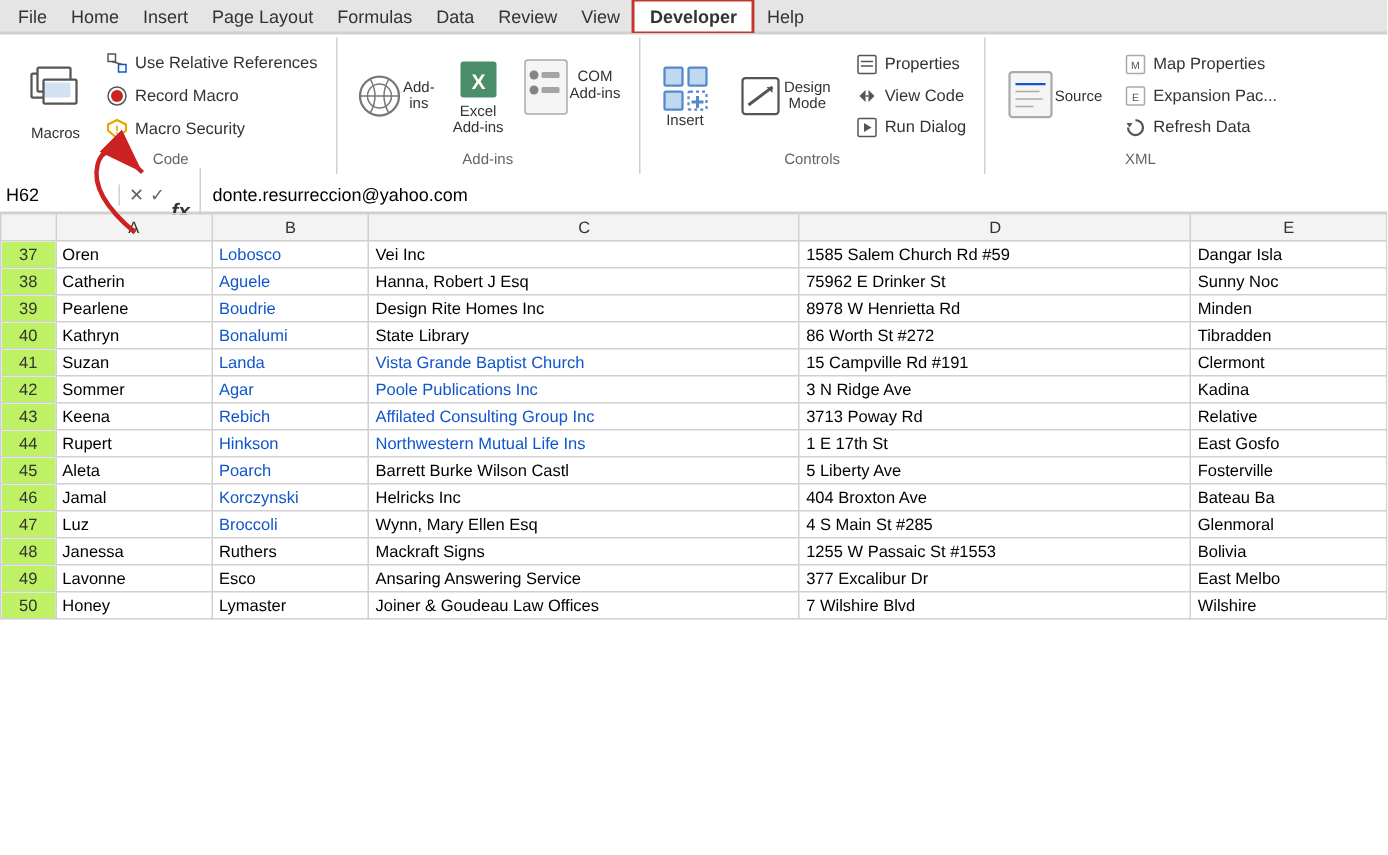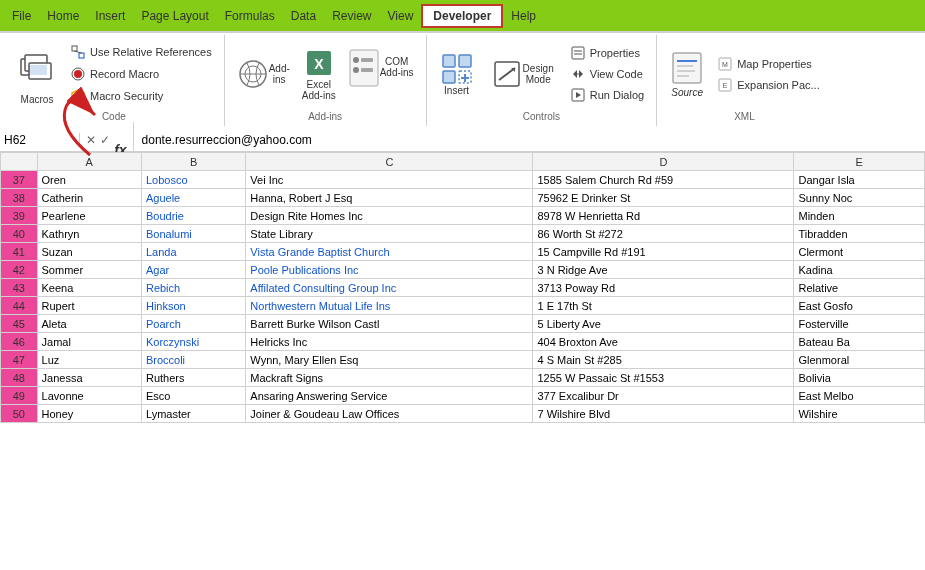--- a/index.html
+++ b/index.html
@@ -1,22 +1,22 @@
 <!DOCTYPE html>
 <html><head>
   <meta charset="utf-8">
   <style>
     * { margin: 0; padding: 0; box-sizing: border-box; }
     body { font-family: 'Segoe UI', Arial, sans-serif; font-size: 12px; background: #fff; width: 925px; height: 570px; overflow: hidden; }
 
     
     .menu-bar {
       display: flex; align-items: center;
-      background: #84cc16; border-bottom: 1px solid #d0d0d0;
-      padding: 2px 4px; height: 32px;
+      background: #e5e5e5; border-bottom: 1px solid #d0d0d0;
+      padding: 2px 4px; height: 22px;
     }
     .menu-item {
       padding: 2px 8px; font-size: 12px; cursor: pointer; color: #333;
     }
     .ribbon-content {
       display: flex; align-items: stretch;
       background: #fff; border-top: 1px solid #d0d0d0;
       padding: 2px 4px; min-height: 88px;
     }
     .ribbon-group {
@@ -91,21 +91,21 @@
       background: #f3f3f3; border: 1px solid #d0d0d0;
       font-size: 11px; font-weight: normal; text-align: center;
       padding: 2px; color: #333; height: 18px;
     }
     .col-header-row th.row-num { width: 28px; }
     td {
       border: 1px solid #d0d0d0; padding: 1px 4px;
       font-size: 11px; height: 18px; overflow: hidden; white-space: nowrap;
     }
     td.row-num {
-      background: #ec4899; text-align: center; color: #333; font-size: 11px;
+      background: #bef264; text-align: center; color: #333; font-size: 11px;
     }
     td.blue-text { color: #1155cc; }
     th { background: #f3f3f3; }
 
     
     .col-a { width: 80px; }
     .col-b { width: 80px; }
     .col-c { width: 220px; }
     .col-d { width: 200px; }
     .col-e { width: 100px; }
@@ -276,21 +276,21 @@
             <span>Run Dialog</span>
           </div>
         </div>
       </div>
       <div class="ribbon-group-label">Controls</div>
     </div>
 
     <div class="ribbon-group" style="min-width:130px;">
       <div class="ribbon-group-content" style="align-items:center; gap:4px;">
 
-        <div style="display:flex;flex-direction:column;align-items:center;cursor:pointer;padding:4px 6px;font-style:italic;">
+        <div style="display:flex;flex-direction:row;align-items:center;cursor:pointer;padding:4px 6px;">
           <svg width="32" height="36" viewBox="0 0 32 36">
             <rect x="2" y="2" width="28" height="30" rx="2" fill="#f5f5f5" stroke="#aaa" stroke-width="1.5"></rect>
             <line x1="6" y1="10" x2="26" y2="10" stroke="#1155cc" stroke-width="1.5"></line>
             <line x1="6" y1="15" x2="22" y2="15" stroke="#aaa" stroke-width="1"></line>
             <line x1="6" y1="20" x2="24" y2="20" stroke="#aaa" stroke-width="1"></line>
             <line x1="6" y1="25" x2="18" y2="25" stroke="#aaa" stroke-width="1"></line>
           </svg>
           <div style="font-size:10px;color:#333;">Source</div>
         </div>
 
@@ -305,20 +305,29 @@
             <span>Map Properties</span>
           </div>
           <div class="small-btn">
             <div class="s-icon">
               <svg width="14" height="14">
                   <rect x="1" y="1" width="12" height="12" rx="1" fill="none" stroke="#aaa" stroke-width="1"></rect>
                   <text x="7" y="10" font-size="7" text-anchor="middle" fill="#555">E</text>
                 </svg>
             </div>
             <span>Expansion Pac...</span>
+          </div>
+          <div class="small-btn">
+            <div class="s-icon">
+              <svg width="14" height="14">
+                  <path d="M7,2 A5,5 0 1,1 2,7" fill="none" stroke="#555" stroke-width="1.5"></path>
+                  <polygon points="1,4 3,7 5,4" fill="#555"></polygon>
+                </svg>
+            </div>
+            <span>Refresh Data</span>
           </div>
         </div>
       </div>
       <div class="ribbon-group-label">XML</div>
     </div>
   </div>
 
   <div class="formula-bar">
     <div class="name-box">H62</div>
     <div class="formula-icons">

